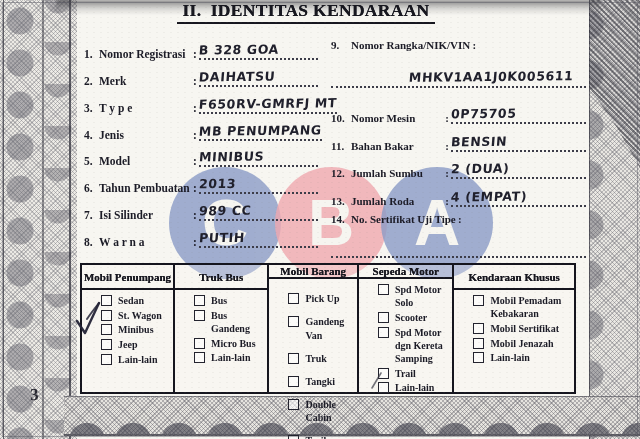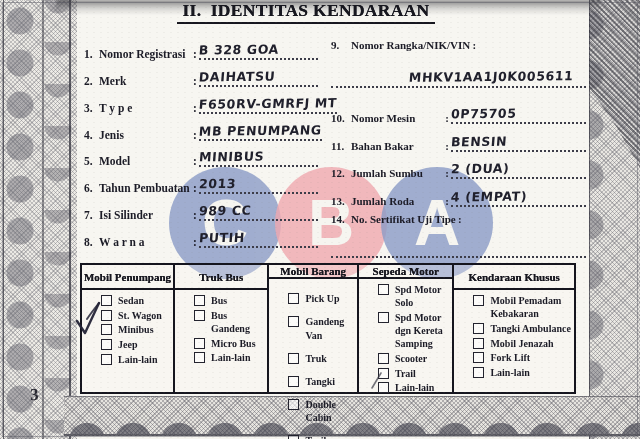--- a/index.html
+++ b/index.html
@@ -328,54 +328,50 @@
       </div>
       <div class="cat-col col-3">
         <div class="cat-header">Sepeda Motor</div>
         <div class="cat-items">
           <div class="cat-item">
             <span class="cbox"></span>
             <span class="cat-label">Spd Motor Solo</span>
           </div>
           <div class="cat-item">
             <span class="cbox"></span>
+            <span class="cat-label">Scooter</span>
+          </div>
+          <div class="cat-item">
+            <span class="cbox"></span>
             <span class="cat-label">Spd Motor dgn Kereta Samping</span>
-          </div>
-          <div class="cat-item">
-            <span class="cbox"></span>
-            <span class="cat-label">Scooter</span>
           </div>
           <div class="cat-item">
             <span class="cbox"></span>
             <span class="cat-label">Trail</span>
           </div>
           <div class="cat-item">
             <span class="cbox"></span>
             <span class="cat-label">Lain-lain</span>
           </div>
         </div>
       </div>
       <div class="cat-col col-4">
         <div class="cat-header">Kendaraan Khusus</div>
         <div class="cat-items">
           <div class="cat-item">
             <span class="cbox"></span>
             <span class="cat-label">Mobil Pemadam Kebakaran</span>
           </div>
           <div class="cat-item">
             <span class="cbox"></span>
-            <span class="cat-label">Tangki Ambulance</span>
+            <span class="cat-label">Mobil Sertifikat</span>
           </div>
           <div class="cat-item">
             <span class="cbox"></span>
             <span class="cat-label">Mobil Jenazah</span>
-          </div>
-          <div class="cat-item">
-            <span class="cbox"></span>
-            <span class="cat-label">Fork Lift</span>
           </div>
           <div class="cat-item">
             <span class="cbox"></span>
             <span class="cat-label">Lain-lain</span>
           </div>
         </div>
       </div>
     </div>
 
   <svg class="marks-overlay" width="640" height="439" viewBox="0 0 640 439">

